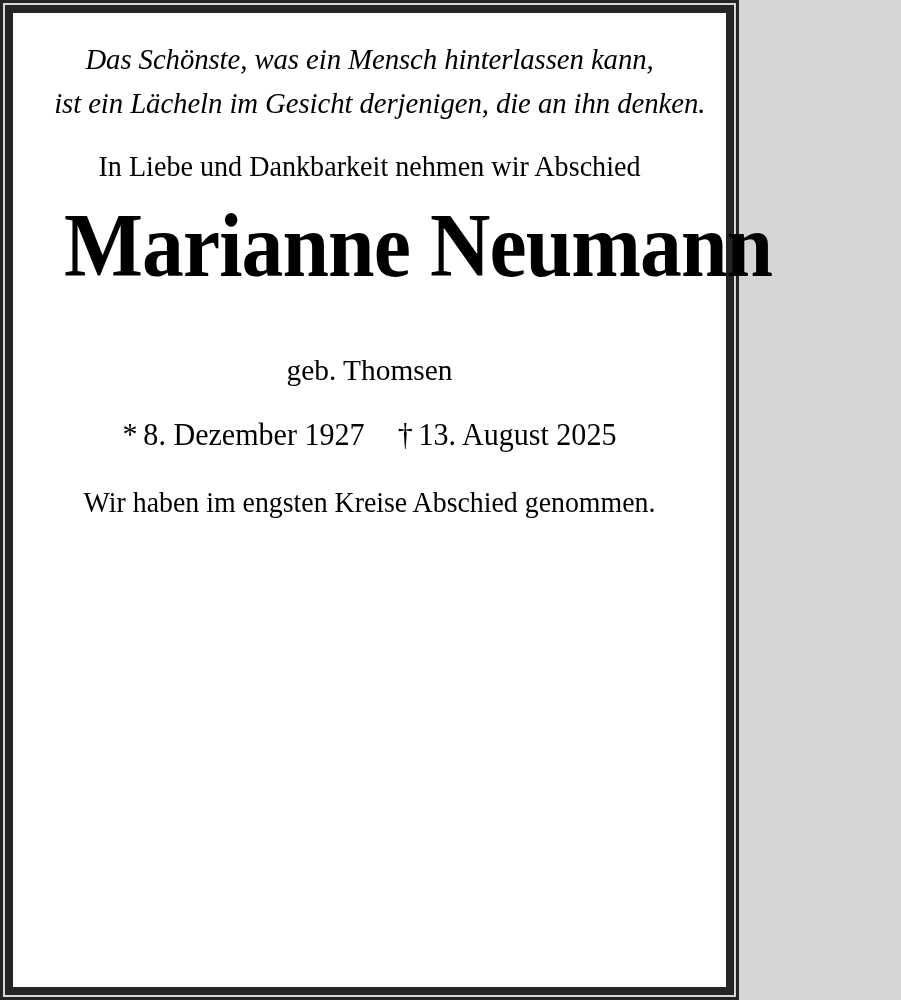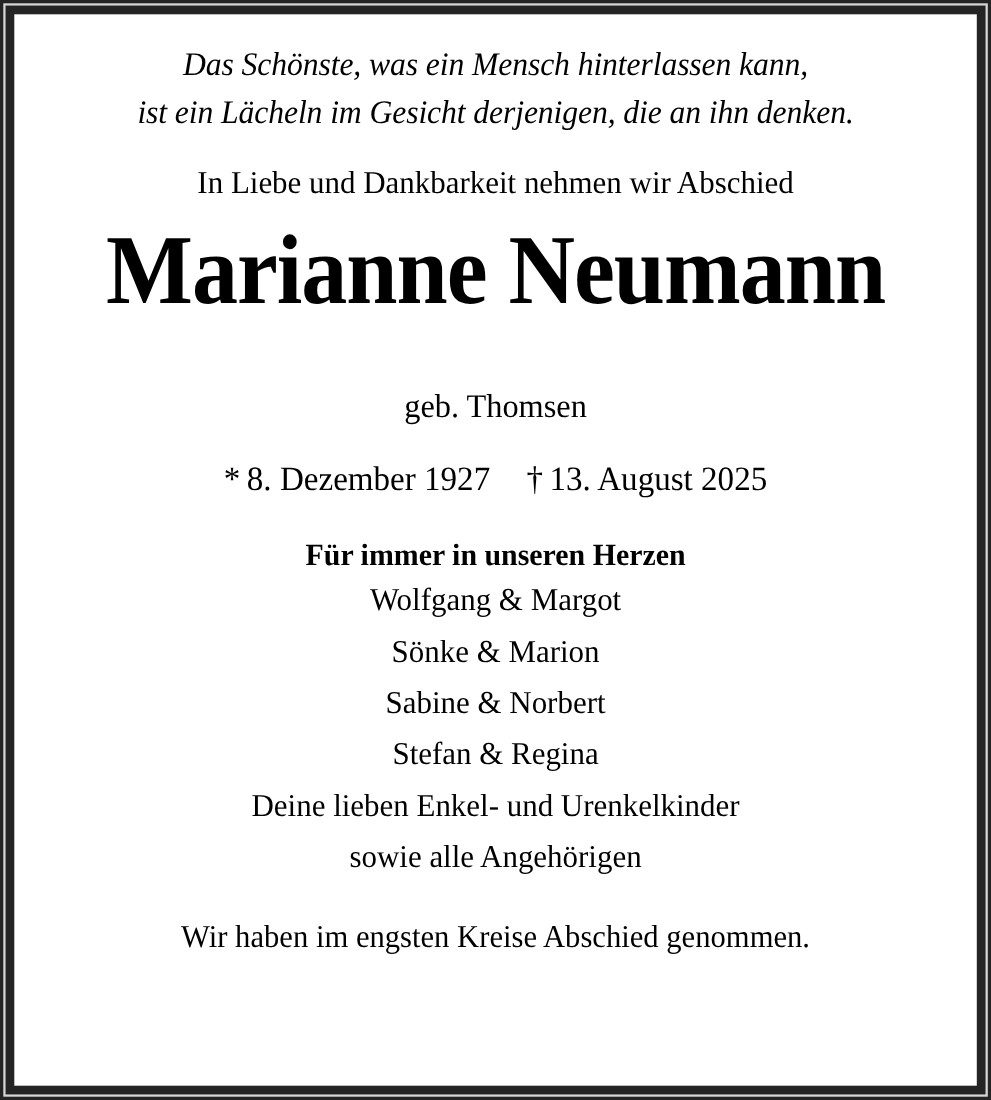--- a/index.html
+++ b/index.html
@@ -12,21 +12,21 @@
     height: 1000px;
     background: #d6d6d6;
     font-family: "Liberation Serif", "DejaVu Serif", serif;
     color: #000000;
     overflow: hidden;
   }
 
   
   .notice-page {
     box-sizing: border-box;
-    width: 901px;
+    width: 739px;
     height: 1000px;
     border-top: 3px solid #242424;
     border-left: 3px solid #242424;
     border-right: 3px solid #242424;
     border-bottom: 3px solid #242424;
     background: #d6d6d6;
     padding: 2px;
   }
   .notice-frame {
     box-sizing: border-box;
@@ -158,28 +158,19 @@
       <div class="lead-in">In Liebe und Dankbarkeit nehmen wir Abschied</div>
 
       <h1 class="deceased-name">Marianne Neumann</h1>
 
       <div class="maiden-name">geb. Thomsen</div>
 
       <div class="life-dates">
         <span class="date-birth"><span class="date-symbol">*</span><span>8. Dezember 1927</span></span><span class="date-death"><span class="date-symbol">†</span><span>13. August 2025</span></span>
       </div>
 
-      <div class="mourners">
-        <div class="mourners-heading">Für immer in unseren Herzen</div>
-        <div class="mourner-row">Wolfgang &amp; Margot</div>
-        <div class="mourner-row">Sönke &amp; Marion</div>
-        <div class="mourner-row">Sabine &amp; Norbert</div>
-        <div class="mourner-row">Stefan &amp; Regina</div>
-        <div class="mourner-row">Deine lieben Enkel- und Urenkelkinder</div>
-        <div class="mourner-row">sowie alle Angehörigen</div>
-      </div>
 
 
       <div class="closing-note">Wir haben im engsten Kreise Abschied genommen.</div>
 
     </div>
   </div>
 </div>
 
 </body></html>

